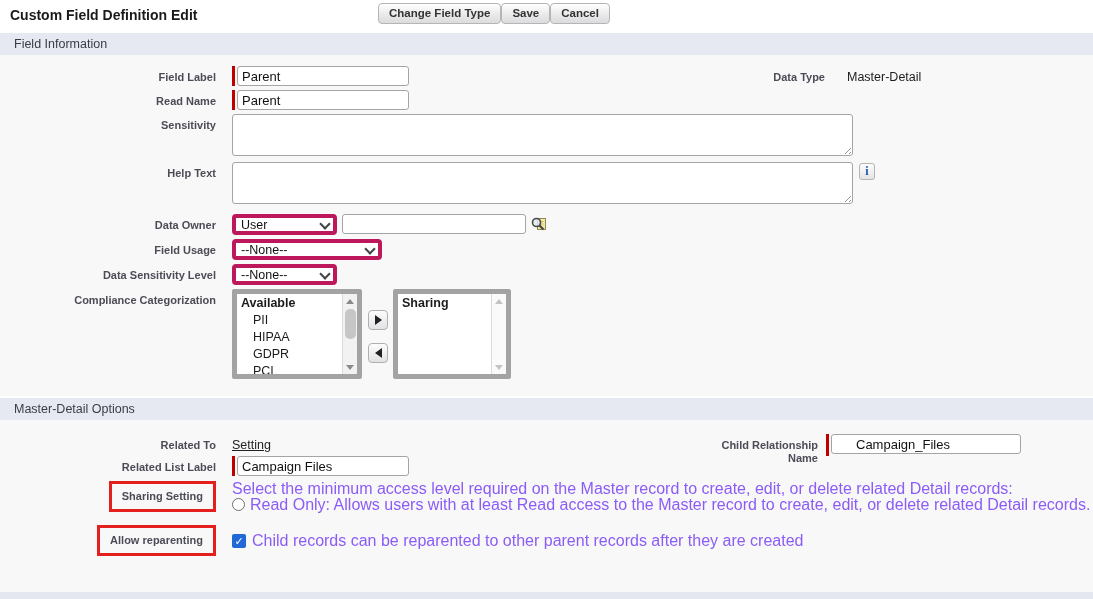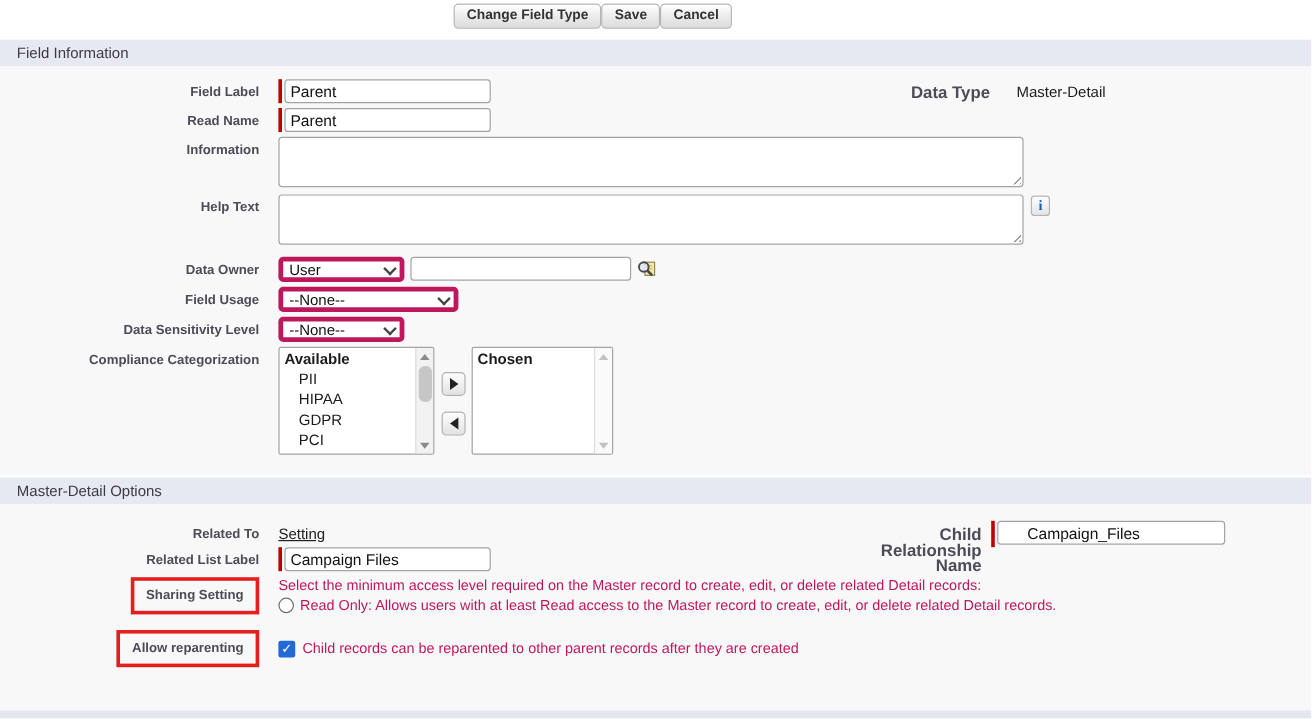--- a/index.html
+++ b/index.html
@@ -52,21 +52,21 @@
                 pointer-events:none; }
 
   
   .info-btn { display:inline-block; width:16px; height:17px; margin-left:6px; margin-top:1px;
               background:linear-gradient(#fdfdfd,#e4e4e6); border:1px solid #b5b5b5; border-radius:3px;
               font-family:"Liberation Serif","DejaVu Serif",serif; font-weight:bold; font-size:12px;
               color:#1a5bb5; text-align:center; line-height:15px; cursor:pointer; }
   .lookup-btn { display:inline-block; margin-left:4px; margin-top:1px; cursor:pointer; line-height:0; }
 
   
-  .listbox { background:#fff; border:1px solid #a3a3a3; border-radius:2px; height:90px;
+  .listbox { background:#fff; border:5px solid #a3a3a3; border-radius:2px; height:90px;
              display:flex; overflow:hidden; }
   .lb-items { flex:1; padding-top:1px; font-size:12.5px; line-height:17px; overflow:hidden; }
   .lb-group { font-weight:bold; padding-left:4px; }
   .lb-opt { padding-left:16px; }
   .lb-scroll { width:15px; background:#f2f2f2; border-left:1px solid #dcdcdc; display:flex;
                flex-direction:column; align-items:center; }
   .sb-btn { width:15px; height:14px; display:flex; align-items:center; justify-content:center; }
   .sb-up { border-left:4px solid transparent; border-right:4px solid transparent; border-bottom:5px solid #8a8a8a; width:0; height:0; }
   .sb-down { border-left:4px solid transparent; border-right:4px solid transparent; border-top:5px solid #8a8a8a; width:0; height:0; }
   .sb-up.dim { border-bottom-color:#c3c3c3; } .sb-down.dim { border-top-color:#c3c3c3; }
@@ -74,50 +74,51 @@
   .lb-scroll .spacer { flex:1; }
   .move-col { display:flex; flex-direction:column; gap:13px; margin:21px 5px 0 6px; }
   .move-btn { width:20px; height:20px; background:linear-gradient(#fdfdfd,#e2e2e4); border:1px solid #b0b0b0;
               border-radius:4px; display:flex; align-items:center; justify-content:center; cursor:pointer; }
   .tri-right { width:0; height:0; border-top:5px solid transparent; border-bottom:5px solid transparent; border-left:7px solid #222; }
   .tri-left  { width:0; height:0; border-top:5px solid transparent; border-bottom:5px solid transparent; border-right:7px solid #222; }
 
   
   .abs-right { position:absolute; display:flex; align-items:flex-start; }
   .abs-right .lbl2 { width:126px; text-align:right; padding-right:8px; padding-top:5px;
-                     font-size:14px; font-weight:bold; color:#4c4c57; line-height:13px; }
+                     font-size:11px; font-weight:bold; color:#4c4c57; line-height:13px; }
   .value-text { padding-top:4px; font-size:12.5px; color:#1c1c1c; }
 
   
   .link { color:#222; text-decoration:underline; font-size:12.5px; padding-top:4px; display:inline-block; cursor:pointer; }
 
   
   .redbox { display:inline-block; border:3px solid #e3201d; padding:6px 10px 7px; text-align:left; }
   .lbl .redbox, .lbl-cell .redbox { font-size:11px; font-weight:bold; color:#4c4c57; }
   .lbl-cell { width:224px; text-align:right; padding-right:8px; }
 
   
   .radio-line { display:flex; align-items:flex-start; margin-top:1px; }
   .radio { width:13px; height:13px; border-radius:50%; border:1px solid #6f6f6f; background:#fff;
            margin:1px 5px 0 0; flex:0 0 auto; cursor:pointer; position:relative; }
   .radio.on { border:2px solid #1b6ed8; }
   .radio.on::after { content:""; position:absolute; left:50%; top:50%; width:7px; height:7px; margin:-3.5px 0 0 -3.5px;
                      border-radius:50%; background:#1b6ed8; }
   .checkbox { width:14px; height:14px; border-radius:2px; background:#2368d9; color:#fff; font-size:11px;
               line-height:14px; text-align:center; font-weight:bold; margin:1px 6px 0 0; flex:0 0 auto; cursor:pointer; }
-  .opt-text { font-size:12px; color:#be185d; line-height:15px; }
+  .opt-text { font-size:16px; color:#8b5cf6; line-height:15px; }
 
   .bottom-bar { position:absolute; left:0; right:0; bottom:0; height:7px; background:#e4e6f0; }
 </style>
 </head>
 <body>
 
 <div class="canvas">
 
   <div class="topbar">
+    <div class="page-title">Custom Field Definition Edit</div>
     <div class="btn-group">
       <span class="btn">Change Field Type</span>
       <span class="btn">Save</span>
       <span class="btn">Cancel</span>
     </div>
   </div>
 
   <div class="section-bar">Field Information</div>
 
   <div class="form-body first">
@@ -136,21 +137,21 @@
 
     <div class="row">
       <div class="lbl">Read Name</div>
       <div class="ctrl">
         <span class="req-bar"></span>
         <input type="text" style="width: 172px;" value="Parent">
       </div>
     </div>
 
     <div class="row" style="margin-bottom:6px">
-      <div class="lbl">Information</div>
+      <div class="lbl">Sensitivity</div>
       <div class="ctrl">
         <span class="ta-wrap">
           <textarea style="width: 621px; height: 42px;" value=""></textarea>
           <span class="ta-handle"></span>
         </span>
       </div>
     </div>
 
     <div class="row" style="margin-bottom:10px">
       <div class="lbl">Help Text</div>
@@ -231,21 +232,21 @@
         <div class="move-col">
           <span class="move-btn">
               <span class="tri-right"></span>
             </span>
           <span class="move-btn">
               <span class="tri-left"></span>
             </span>
         </div>
         <div class="listbox" style="width:118px">
           <div class="lb-items">
-            <div class="lb-group">Chosen</div>
+            <div class="lb-group">Sharing</div>
           </div>
           <div class="lb-scroll" style="background:#fafafa">
             <div class="sb-btn">
                 <span class="sb-up dim"></span>
               </div>
             <div class="spacer"></div>
             <div class="sb-btn">
                 <span class="sb-down dim"></span>
               </div>
           </div>

